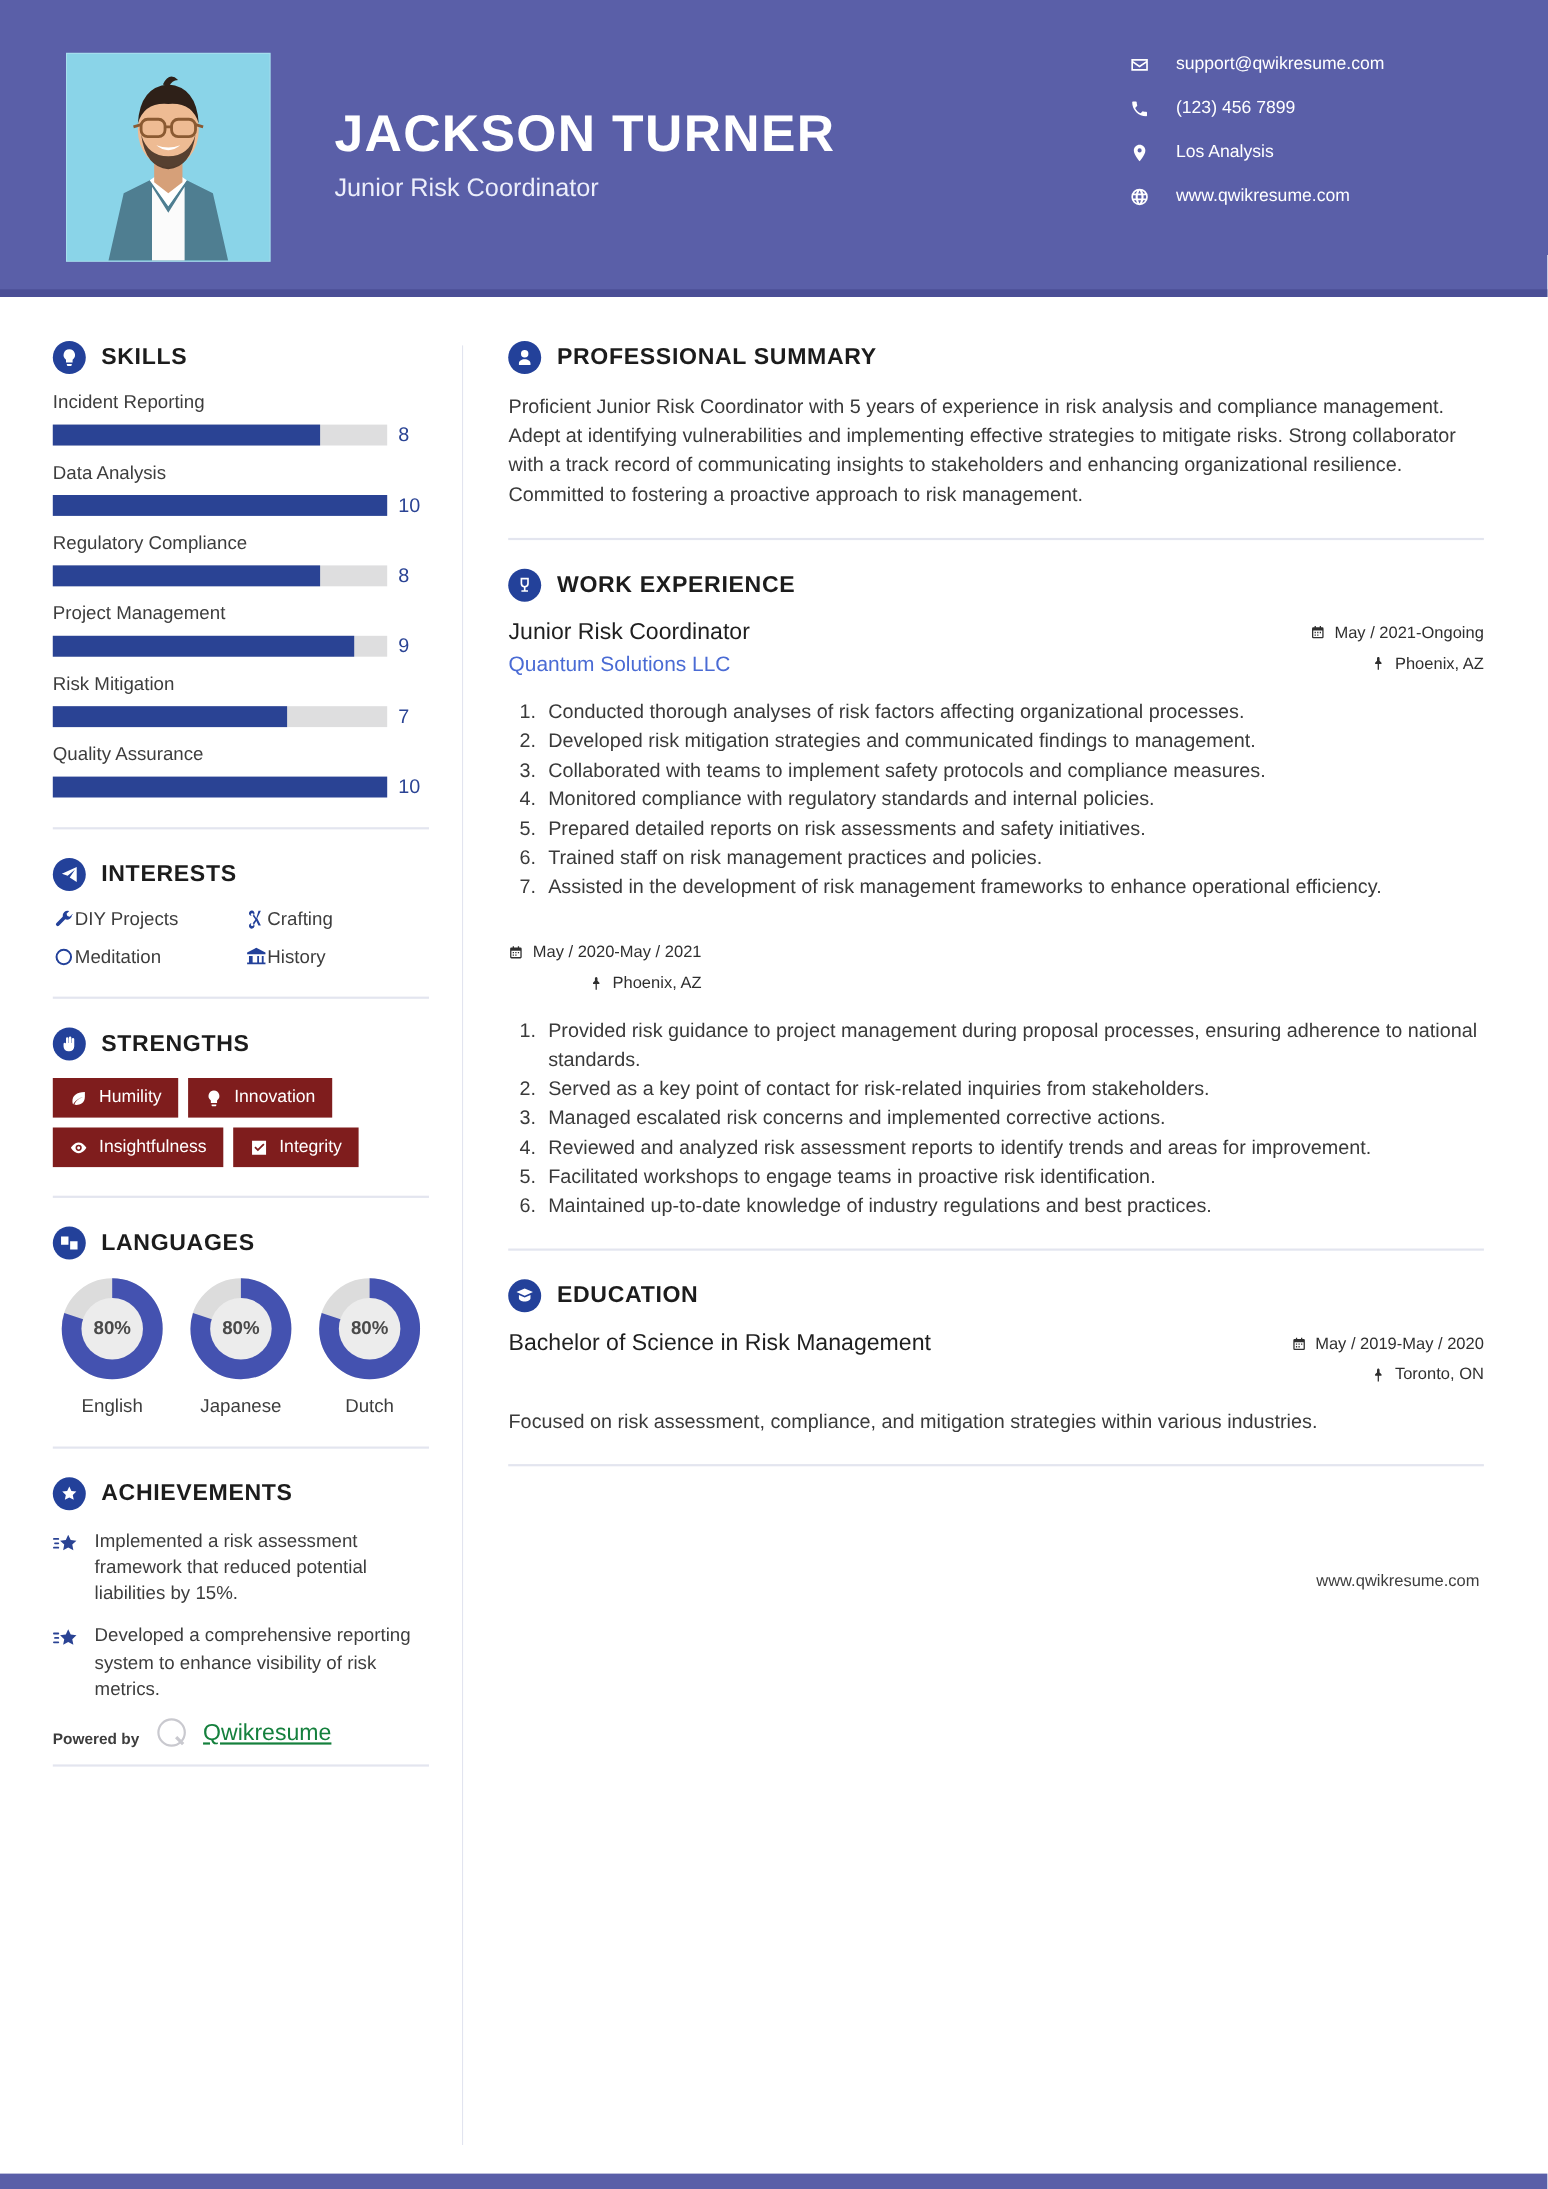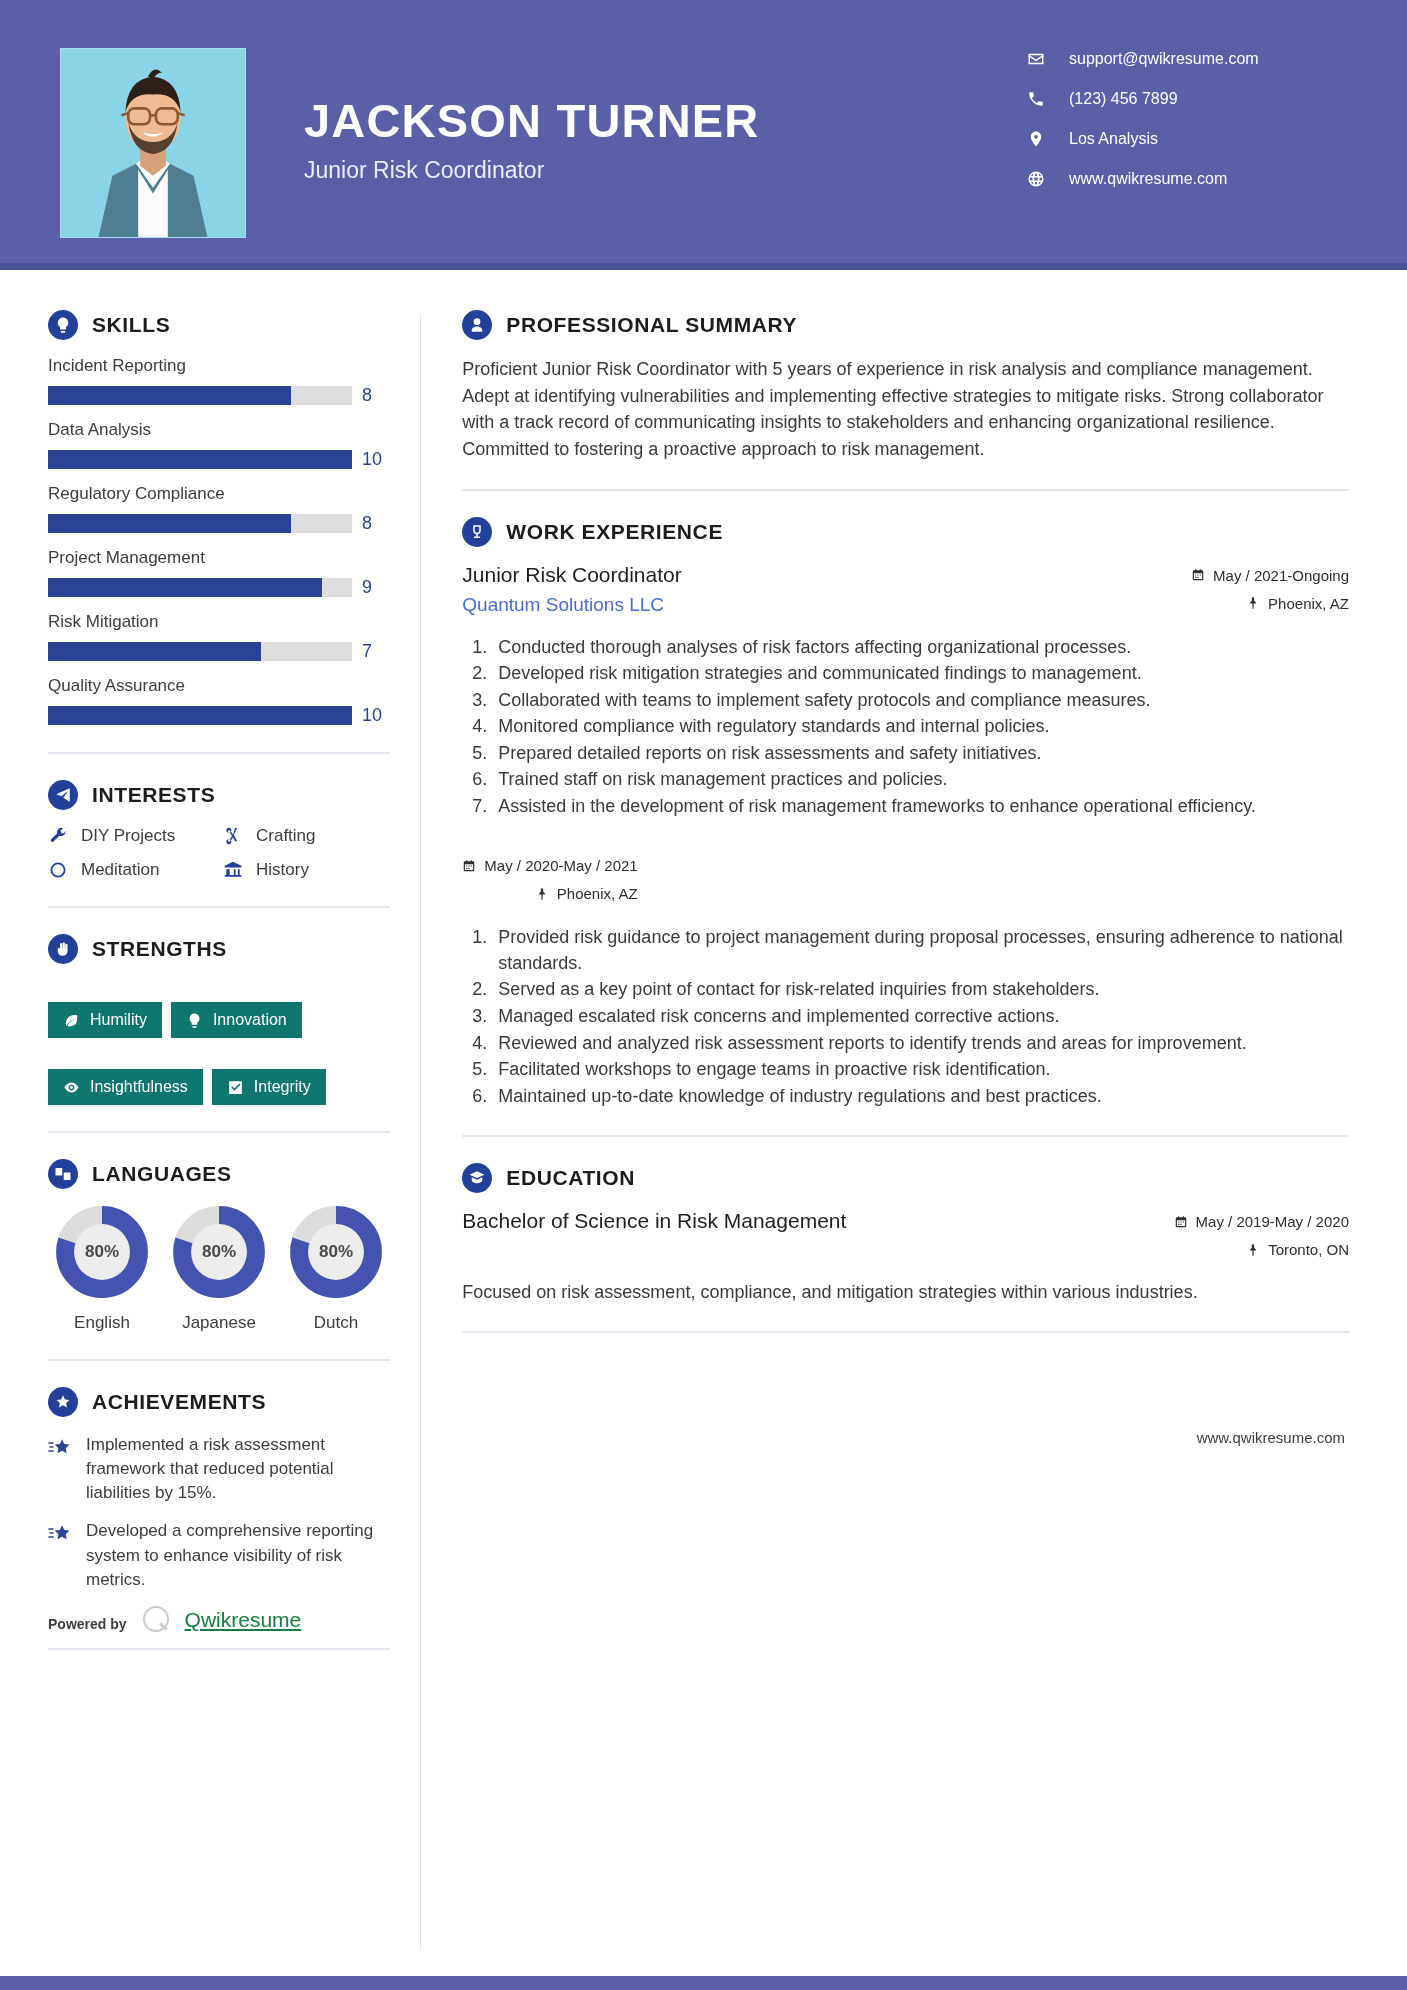--- a/index.html
+++ b/index.html
@@ -159,44 +159,42 @@
   .interest-grid {
     display: grid;
     grid-template-columns: 1fr 1fr;
     row-gap: 14px;
     column-gap: 8px;
     margin-top: 4px;
   }
   .interest {
     display: flex;
     align-items: center;
-    gap: 13px;
     font-size: 17px;
     color: #3d3d3d;
   }
   .interest .ii { width: 20px; height: 20px; flex: 0 0 20px; display:flex; align-items:center; justify-content:center;}
   .interest .ii svg { width: 100%; height: 100%; fill: #23419a; }
 
   
   .strength-wrap {
     display: flex;
     flex-wrap: wrap;
     gap: 9px;
     margin-top: 4px;
   }
   .tag {
-    background: #0f766e;
+    background: #7f1d1d;
     color: #ffffff;
     font-size: 16px;
     padding: 9px 15px;
     display: flex;
     align-items: center;
     gap: 10px;
     white-space: nowrap;
-    margin-top: 22px;
   }
   .tag .ti { width: 17px; height: 17px; flex:0 0 17px; display:flex;align-items:center;justify-content:center;}
   .tag .ti svg { width: 100%; height: 100%; fill: #ffffff; }
 
   
   .lang-wrap {
     display: flex;
     justify-content: space-between;
     margin-top: 14px;
     padding: 0 4px;

